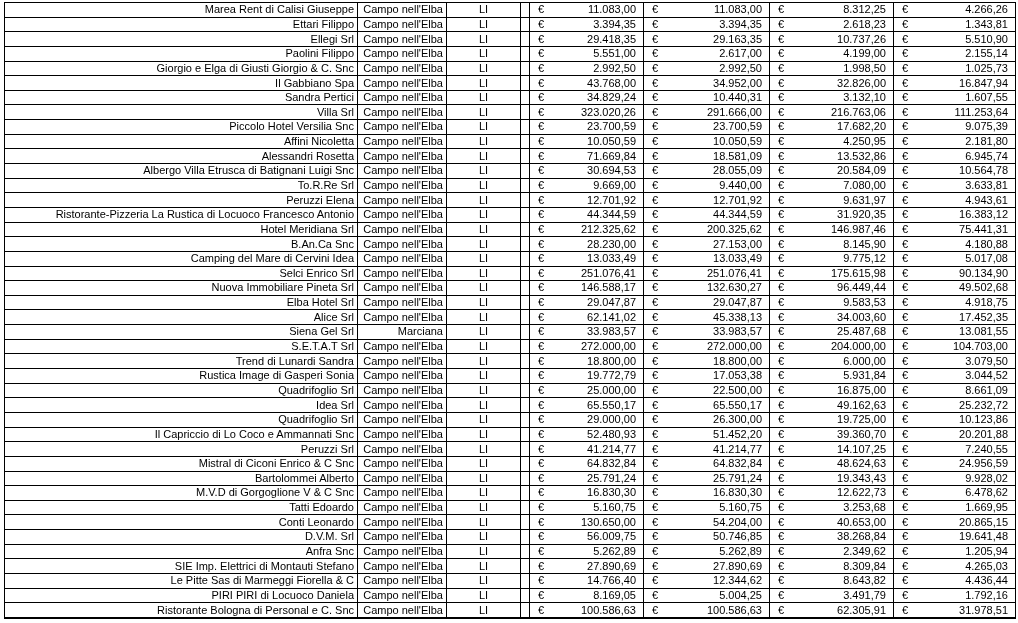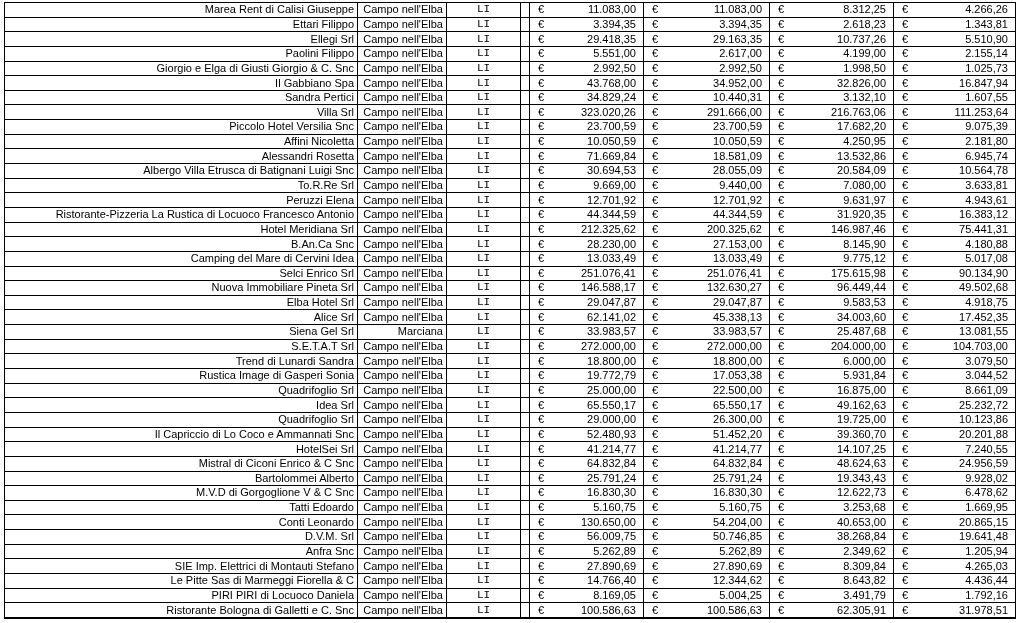--- a/index.html
+++ b/index.html
@@ -29,21 +29,21 @@
     line-height: 13px;
     color: #000000;
     padding: 0 3px;
     white-space: nowrap;
     overflow: hidden;
     vertical-align: middle;
     background: #ffffff;
   }
   td.c-name { text-align: right; }
   td.c-loc  { text-align: right; }
-  td.c-prov { text-align: center; font-family: Liberation Mono, monospace; }
+  td.c-prov { text-align: center; }
   td.c-gap  { padding: 0; }
   td.c-amt  { padding: 0; }
   td.c-amt1 { border-left-width: 2px; }
   tr:last-child td { border-bottom-width: 2px; }
   .amt-wrap {
     display: flex;
     justify-content: space-between;
     align-items: center;
     padding: 0 4px 0 5px;
   }
@@ -989,21 +989,21 @@
     </td>
     <td class="c-amt">
       <div class="amt-wrap">
         <span class="euro">€</span>
         <span class="val">20.201,88</span>
       </div>
     </td>
   </tr>
 
   <tr>
-    <td class="c-name">HotelSei Srl</td>
+    <td class="c-name">Peruzzi Srl</td>
     <td class="c-loc">Campo nell'Elba</td>
     <td class="c-prov">LI</td>
     <td class="c-gap"></td>
     <td class="c-amt c-amt1">
       <div class="amt-wrap">
         <span class="euro">€</span>
         <span class="val">41.214,77</span>
       </div>
     </td>
     <td class="c-amt">
@@ -1330,21 +1330,21 @@
     </td>
     <td class="c-amt">
       <div class="amt-wrap">
         <span class="euro">€</span>
         <span class="val">1.792,16</span>
       </div>
     </td>
   </tr>
 
   <tr>
-    <td class="c-name">Ristorante Bologna di Galletti e C. Snc</td>
+    <td class="c-name">Ristorante Bologna di Personal e C. Snc</td>
     <td class="c-loc">Campo nell'Elba</td>
     <td class="c-prov">LI</td>
     <td class="c-gap"></td>
     <td class="c-amt c-amt1">
       <div class="amt-wrap">
         <span class="euro">€</span>
         <span class="val">100.586,63</span>
       </div>
     </td>
     <td class="c-amt">

